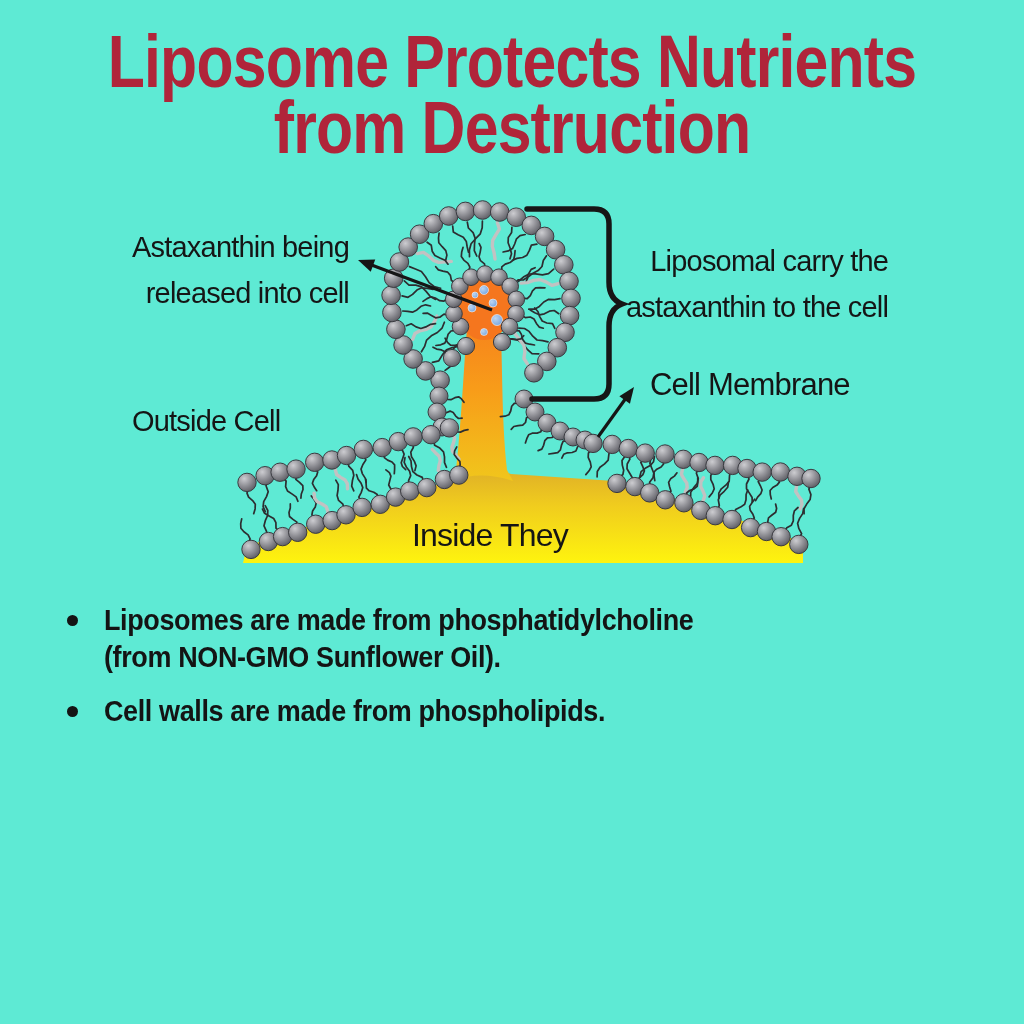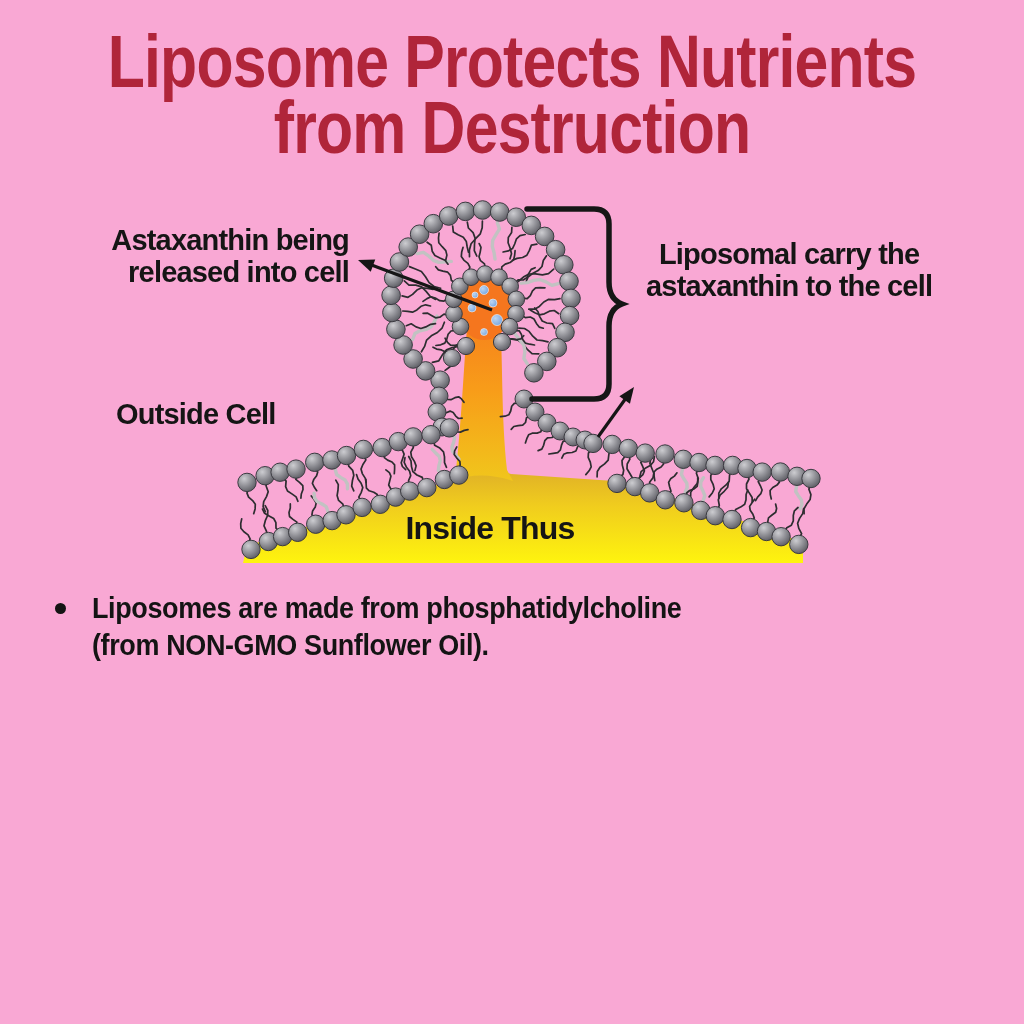--- a/index.html
+++ b/index.html
@@ -1,33 +1,33 @@
 <!DOCTYPE html>
 <html><head>
 <meta charset="utf-8">
 <style>
   html,body{margin:0;padding:0;background:#ffffff;}
-  #page{position:relative;width:1024px;height:1024px;background:#f9a8d4;overflow:hidden;
+  #page{position:relative;width:1024px;height:1024px;background:#5eead4;overflow:hidden;
         font-family:"Liberation Sans","DejaVu Sans",sans-serif;}
   
   #title{position:absolute;top:28px;left:0;width:1024px;text-align:center;
          font-weight:bold;font-size:75px;line-height:66px;letter-spacing:-1px;
          transform:scaleX(.81);transform-origin:50% 0;}
   
   #diagram-svg{position:absolute;left:0;top:0;width:1024px;height:1024px;pointer-events:none;}
   
-  .dlabel{position:absolute;font-weight:bold;font-size:29px;line-height:32px;color:#151515;
+  .dlabel{position:absolute;font-weight:normal;font-size:29px;line-height:46px;color:#151515;
           letter-spacing:-0.8px;white-space:pre-line;}
   #lbl-astax{left:73px;top:224px;width:276px;text-align:right;}
-  #lbl-liposomal{left:646px;top:238px;text-align:center;}
-  #lbl-outside{left:116px;top:398px;}
+  #lbl-liposomal{left:626px;top:238px;text-align:right;}
+  #lbl-outside{left:132px;top:398px;}
   #lbl-membrane{left:650px;top:362px;font-size:31px;}
   #lbl-inside{left:397px;top:512px;width:186px;text-align:center;font-size:32px;}
   
-  #bullets{position:absolute;left:46px;top:590px;width:950px;margin:0;padding:0;list-style:none;}
+  #bullets{position:absolute;left:46px;top:590px;width:950px;margin:12px;padding:0;list-style:none;}
   #bullets li{display:flex;align-items:flex-start;margin:0 0 17px 0;color:#141414;}
   .bdot{flex:none;width:11px;height:11px;border-radius:50%;background:#141414;margin:13px 26px 0 9px;}
   .btext{font-weight:bold;font-size:29px;line-height:37px;letter-spacing:-0.4px;
          white-space:pre-line;transform:scaleX(.93);transform-origin:0 0;}
 </style>
 </head>
 <body>
 
 <div id="page">
 
@@ -293,22 +293,27 @@
           <polygon points="634,387 629.9260976059136,403.7825301812169 619.3761511670441,396.18656874523094" fill="#161616"></polygon>
         </g>
       </g>
     </svg>
 
   <div class="dlabel" id="lbl-astax">Astaxanthin being
 released into cell</div>
   <div class="dlabel" id="lbl-liposomal">Liposomal carry the
 astaxanthin to the cell</div>
   <div class="dlabel" id="lbl-outside">Outside Cell</div>
-  <div class="dlabel" id="lbl-inside">Inside Thus</div>
+  <div class="dlabel" id="lbl-membrane">Cell Membrane</div>
+  <div class="dlabel" id="lbl-inside">Inside They</div>
 
   <ul id="bullets">
     <li>
       <span class="bdot"></span>
       <span class="btext">Liposomes are made from phosphatidylcholine
 (from NON-GMO Sunflower Oil).</span>
     </li>
+    <li>
+      <span class="bdot"></span>
+      <span class="btext">Cell walls are made from phospholipids.</span>
+    </li>
   </ul>
 </div>
 
 </body></html>

